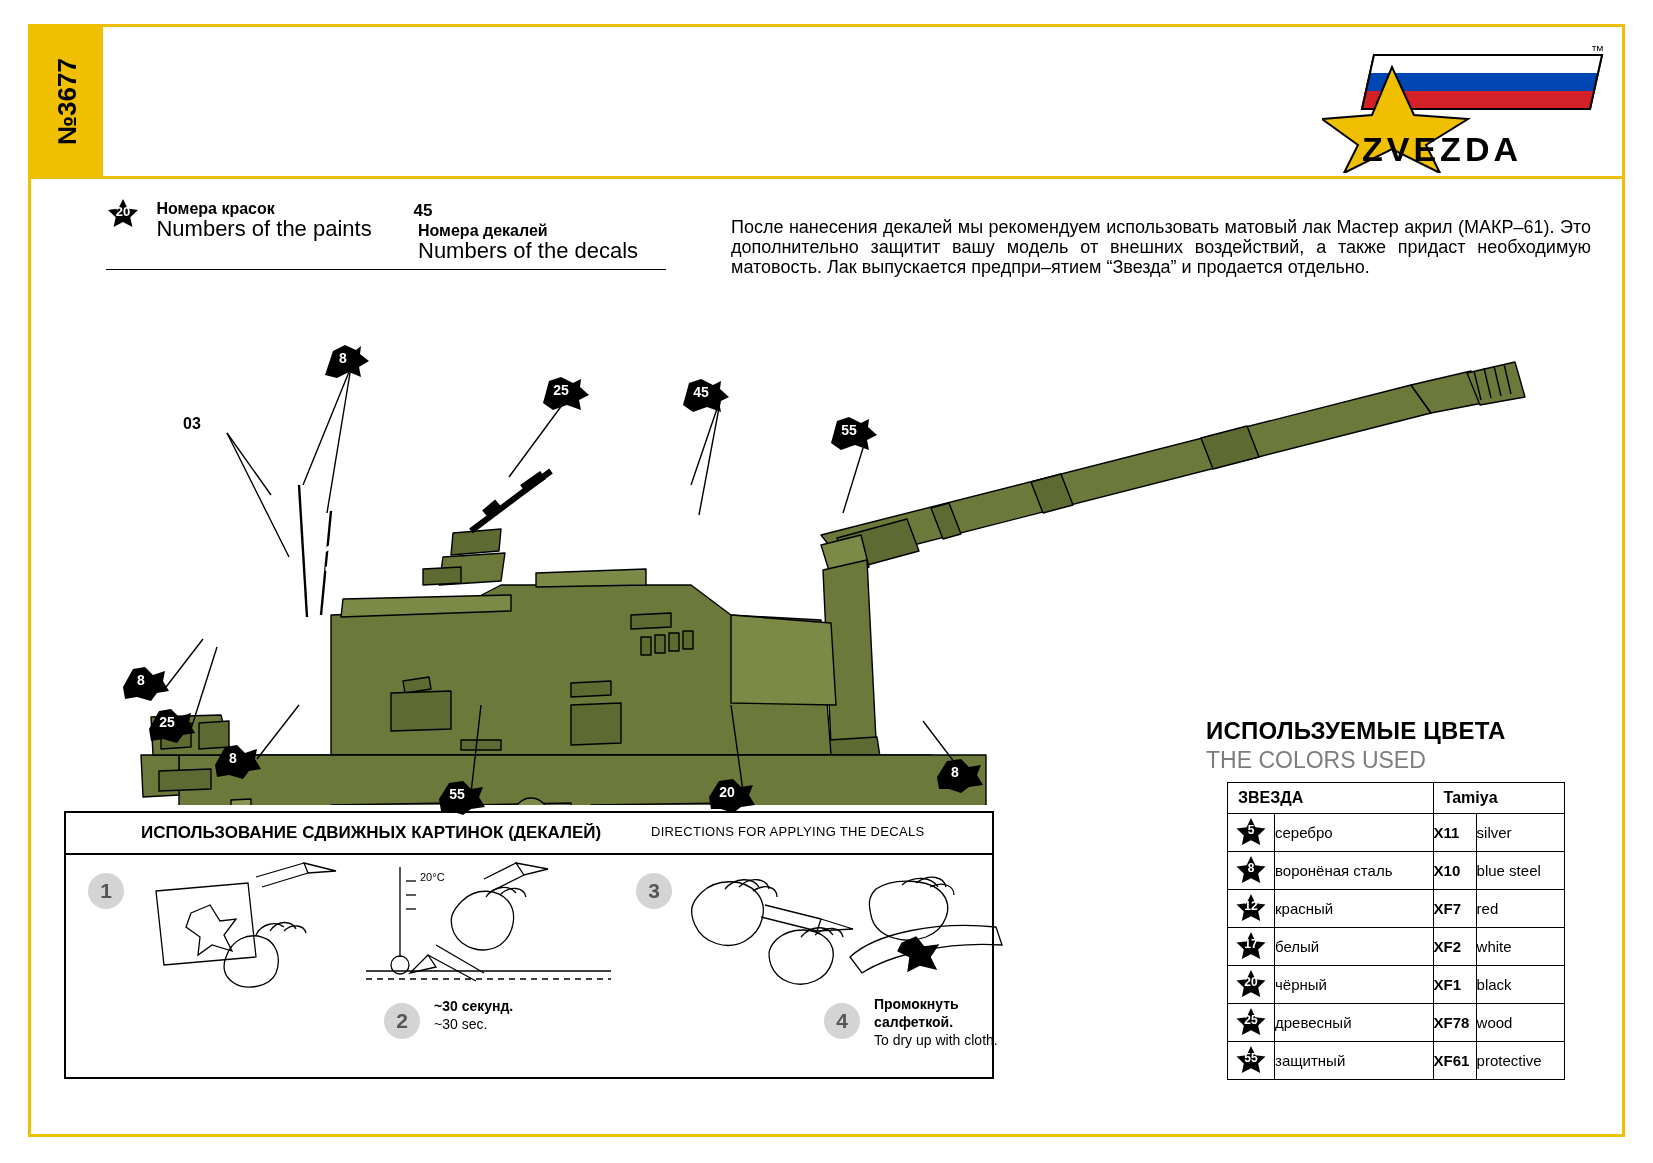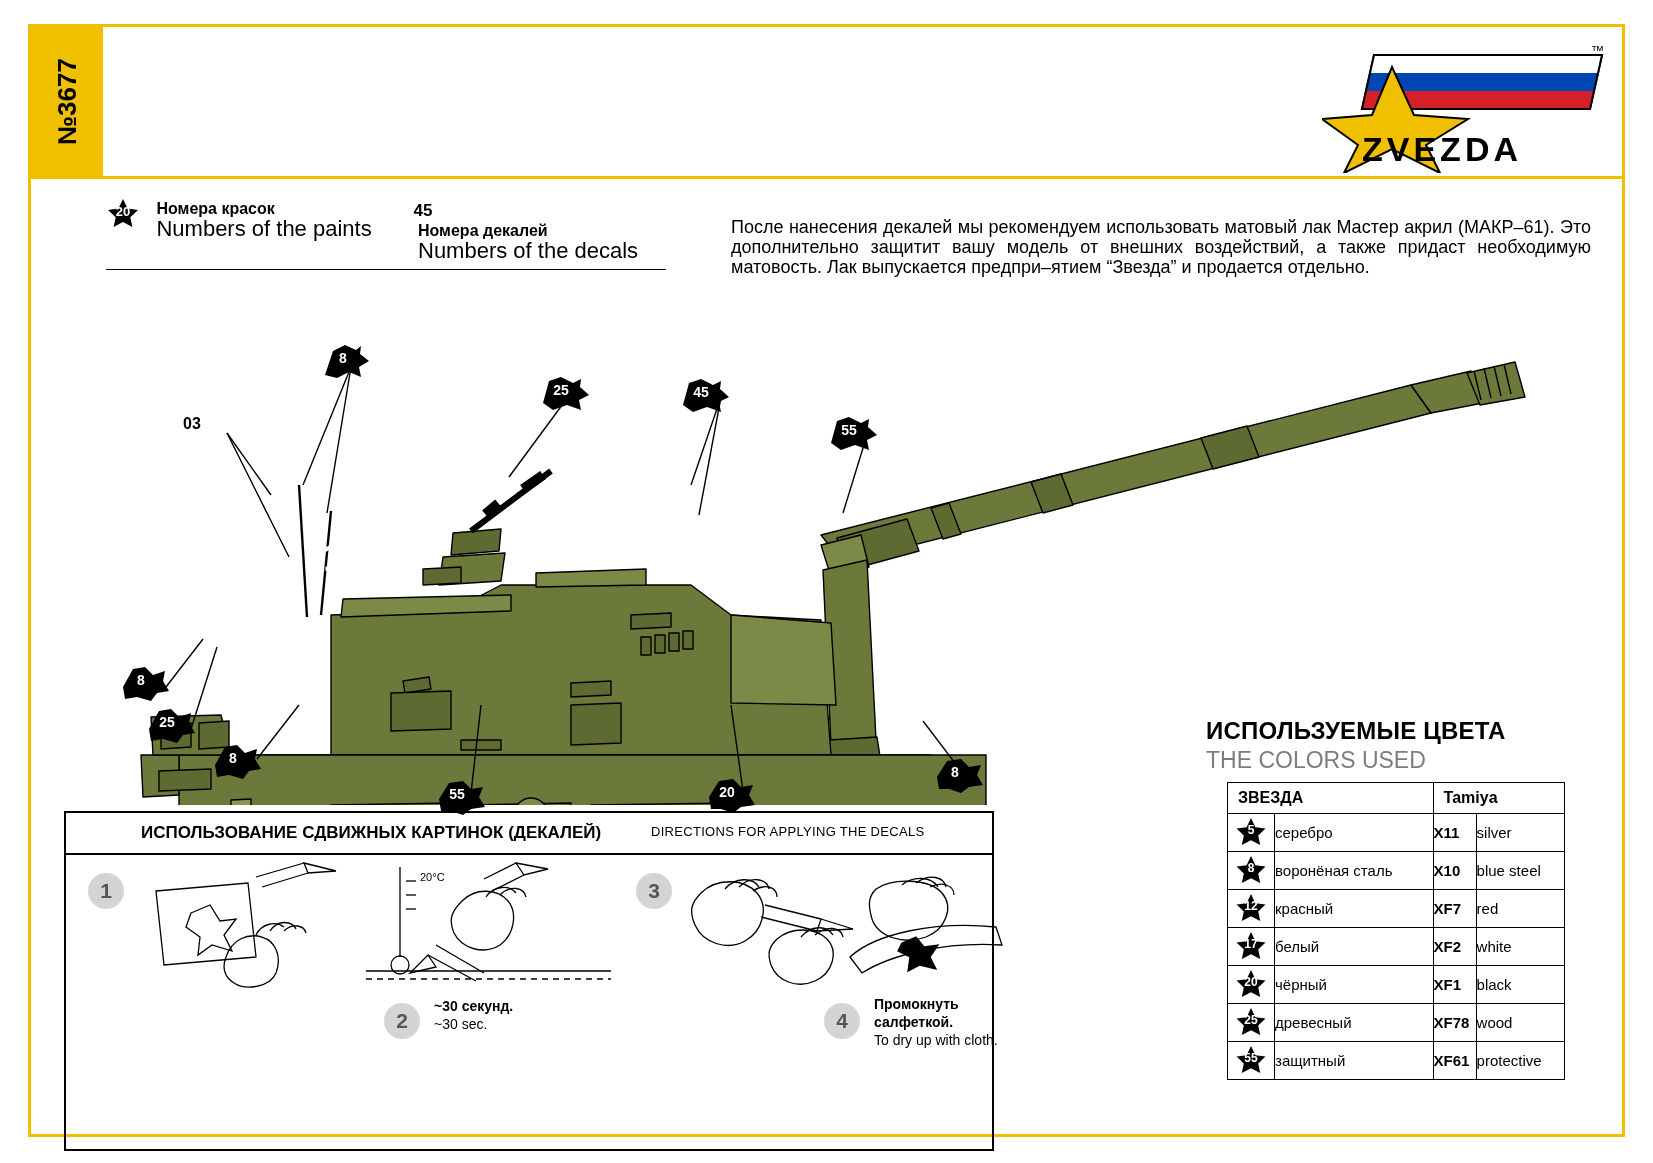--- a/index.html
+++ b/index.html
@@ -179,21 +179,21 @@
     position: absolute;
     font-size: 16px;
     font-weight: bold;
   }
   
   .decalbox {
     position: absolute;
     left: 33px;
     top: 784px;
     width: 930px;
-    height: 340px;
+    height: 268px;
     border: 2px solid #000;
     box-sizing: border-box;
   }
   .decal-head {
     position: absolute;
     left: 0; top: 0;
     width: 100%;
     height: 42px;
     border-bottom: 2px solid #000;
     box-sizing: border-box;

